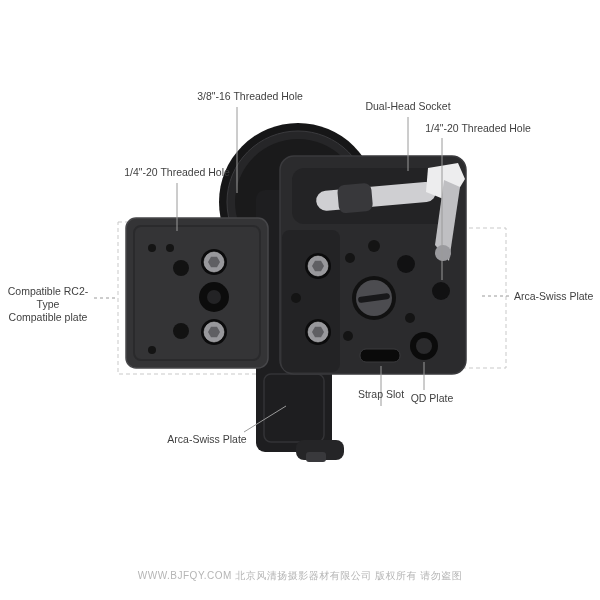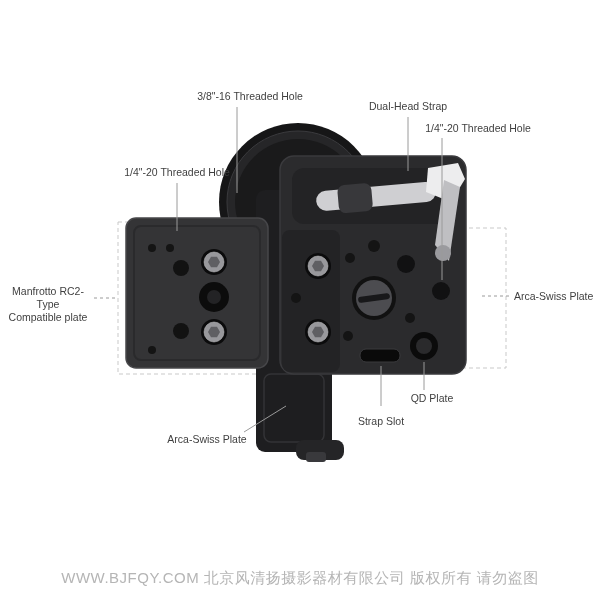--- a/index.html
+++ b/index.html
@@ -3,21 +3,21 @@
 <meta charset="utf-8">
 <style>
   html,body{margin:0;padding:0;background:#ffffff;}
   #page{position:relative;width:600px;height:600px;background:var(--page-bg,#ffffff);overflow:hidden;
         font-family:"Liberation Sans","DejaVu Sans",sans-serif;}
   .label{position:absolute;font-size:10.5px;line-height:13px;color:var(--label-text,#3f3f3f);
          white-space:nowrap;}
   .label.center{transform:translateX(-50%);}
   .label.block{white-space:normal;text-align:center;}
   #watermark{position:absolute;left:0;right:0;top:569px;text-align:center;
-             font-size:15px;letter-spacing:0.5px;color:var(--watermark,#b5b5b5);}
+             font-size:10px;letter-spacing:0.5px;color:var(--watermark,#b5b5b5);}
   svg{position:absolute;left:0;top:0;}
 </style>
 </head>
 <body>
 
 <div id="page">
 
   <svg width="600" height="600" viewBox="0 0 600 600">
     <defs>
       <g id="bolt">
@@ -106,34 +106,34 @@
       <line x1="424" y1="362" x2="424" y2="390"></line>
       <line x1="381" y1="366" x2="381" y2="406"></line>
       <line x1="244" y1="432" x2="286" y2="406"></line>
       <line x1="94" y1="298" x2="118" y2="298" stroke-dasharray="3 3"></line>
       <line x1="482" y1="296" x2="511" y2="296" stroke-dasharray="3 3"></line>
     </g>
   </svg>
 
   <div class="label center" style="left:250px; top:90px">3/8"-16 Threaded Hole</div>
 
-  <div class="label center" style="left:408px; top:100px">Dual-Head Strap</div>
+  <div class="label center" style="left:408px; top:100px">Dual-Head Socket</div>
 
   <div class="label center" style="left:478px; top:122px">1/4"-20 Threaded Hole</div>
 
   <div class="label center" style="left:177px; top:166px">1/4"-20 Threaded Hole</div>
 
   <div class="label block" style="left:4px; top:285px; width:88px">
-    <div>Manfrotto RC2-Type</div>
+    <div>Compatible RC2-Type</div>
     <div>Compatible plate</div>
   </div>
 
   <div class="label" style="left:514px; top:290px">Arca-Swiss Plate</div>
 
   <div class="label center" style="left:432px; top:392px">QD Plate</div>
 
-  <div class="label center" style="left:381px; top:415px">Strap Slot</div>
+  <div class="label center" style="left:381px; top:388px">Strap Slot</div>
 
   <div class="label center" style="left:207px; top:433px">Arca-Swiss Plate</div>
 
   <div id="watermark">WWW.BJFQY.COM 北京风清扬摄影器材有限公司 版权所有 请勿盗图</div>
 
 </div>
 
 </body></html>

